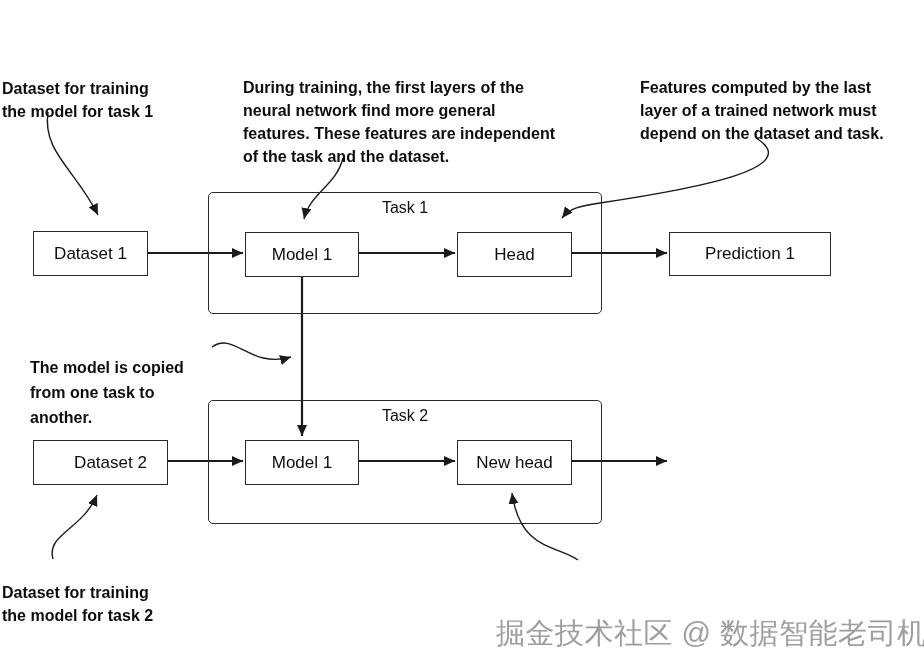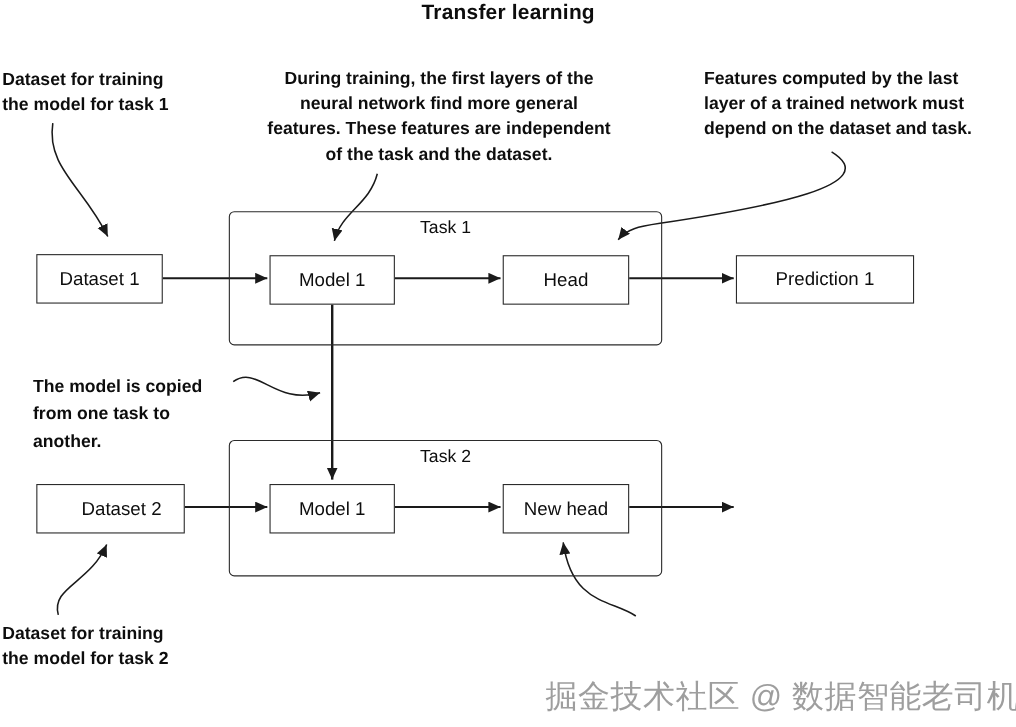--- a/index.html
+++ b/index.html
@@ -22,20 +22,21 @@
     letter-spacing: 0.2px;
   }
   svg.connectors { position: absolute; left: 0; top: 0; z-index: 1; }
   .ann {
     position: absolute;
     z-index: 4;
     font-weight: bold;
     font-size: 16px;
     line-height: 23px;
     white-space: pre-line;
+    margin-top: 16px;
   }
   .ann.small { font-size: 15.5px; line-height: 24px; }
   .kt-note { line-height: 25px; }
   .task-box {
     position: absolute;
     z-index: 2;
     border: 1.6px solid #2b2b2b;
     border-radius: 5px;
     background: transparent;
   }
@@ -67,21 +68,20 @@
     opacity: 0.85;
     text-shadow: -1px -1px 0 #ffffff, 1px -1px 0 #ffffff, -1px 1px 0 #ffffff, 1px 1px 0 #ffffff;
     white-space: nowrap;
   }
 </style>
 </head>
 <body>
 
 <div class="page">
 
-  <div class="title">Transfer learning</div>
 
   <svg class="connectors" width="924" height="661" viewBox="0 0 924 661" xmlns="http://www.w3.org/2000/svg">
     <defs>
       <marker id="ah" markerUnits="userSpaceOnUse" markerWidth="14" markerHeight="12" refX="11" refY="5" orient="auto">
         <path d="M0,0 L11,5 L0,10 Z" fill="#1a1a1a"></path>
       </marker>
     </defs>
 
     <line x1="146" y1="253" x2="243" y2="253" stroke="#1a1a1a" stroke-width="1.8" marker-end="url(#ah)"></line>
     <line x1="357" y1="253" x2="455" y2="253" stroke="#1a1a1a" stroke-width="1.8" marker-end="url(#ah)"></line>
@@ -110,21 +110,21 @@
   <div class="node" style="left:245px; top:232px; width:112px; height:43px;">Model 1</div>
   <div class="node" style="left:457px; top:232px; width:113px; height:43px;">Head</div>
   <div class="node" style="left:669px; top:232px; width:160px; height:42px;">Prediction 1</div>
 
   <div class="node" style="left:33px; top:440px; width:113px; height:43px;padding-left:20px;">Dataset 2</div>
   <div class="node" style="left:245px; top:440px; width:112px; height:43px;">Model 1</div>
   <div class="node" style="left:457px; top:440px; width:113px; height:43px;">New head</div>
 
   <div class="ann" style="left:2px; top:61px;">Dataset for training
 the model for task 1</div>
-  <div class="ann" style="left:243px; top:60px;text-align:center;">During training, the first layers of the
+  <div class="ann" style="left:243px; top:60px;">During training, the first layers of the
 neural network find more general
 features. These features are independent
 of the task and the dataset.</div>
   <div class="ann" style="left:640px; top:60px;">Features computed by the last
 layer of a trained network must
 depend on the dataset and task.</div>
   <div class="ann kt-note" style="left:30px; top:339px;">The model is copied
 from one task to
 another.</div>
   <div class="ann" style="left:2px; top:565px;">Dataset for training

